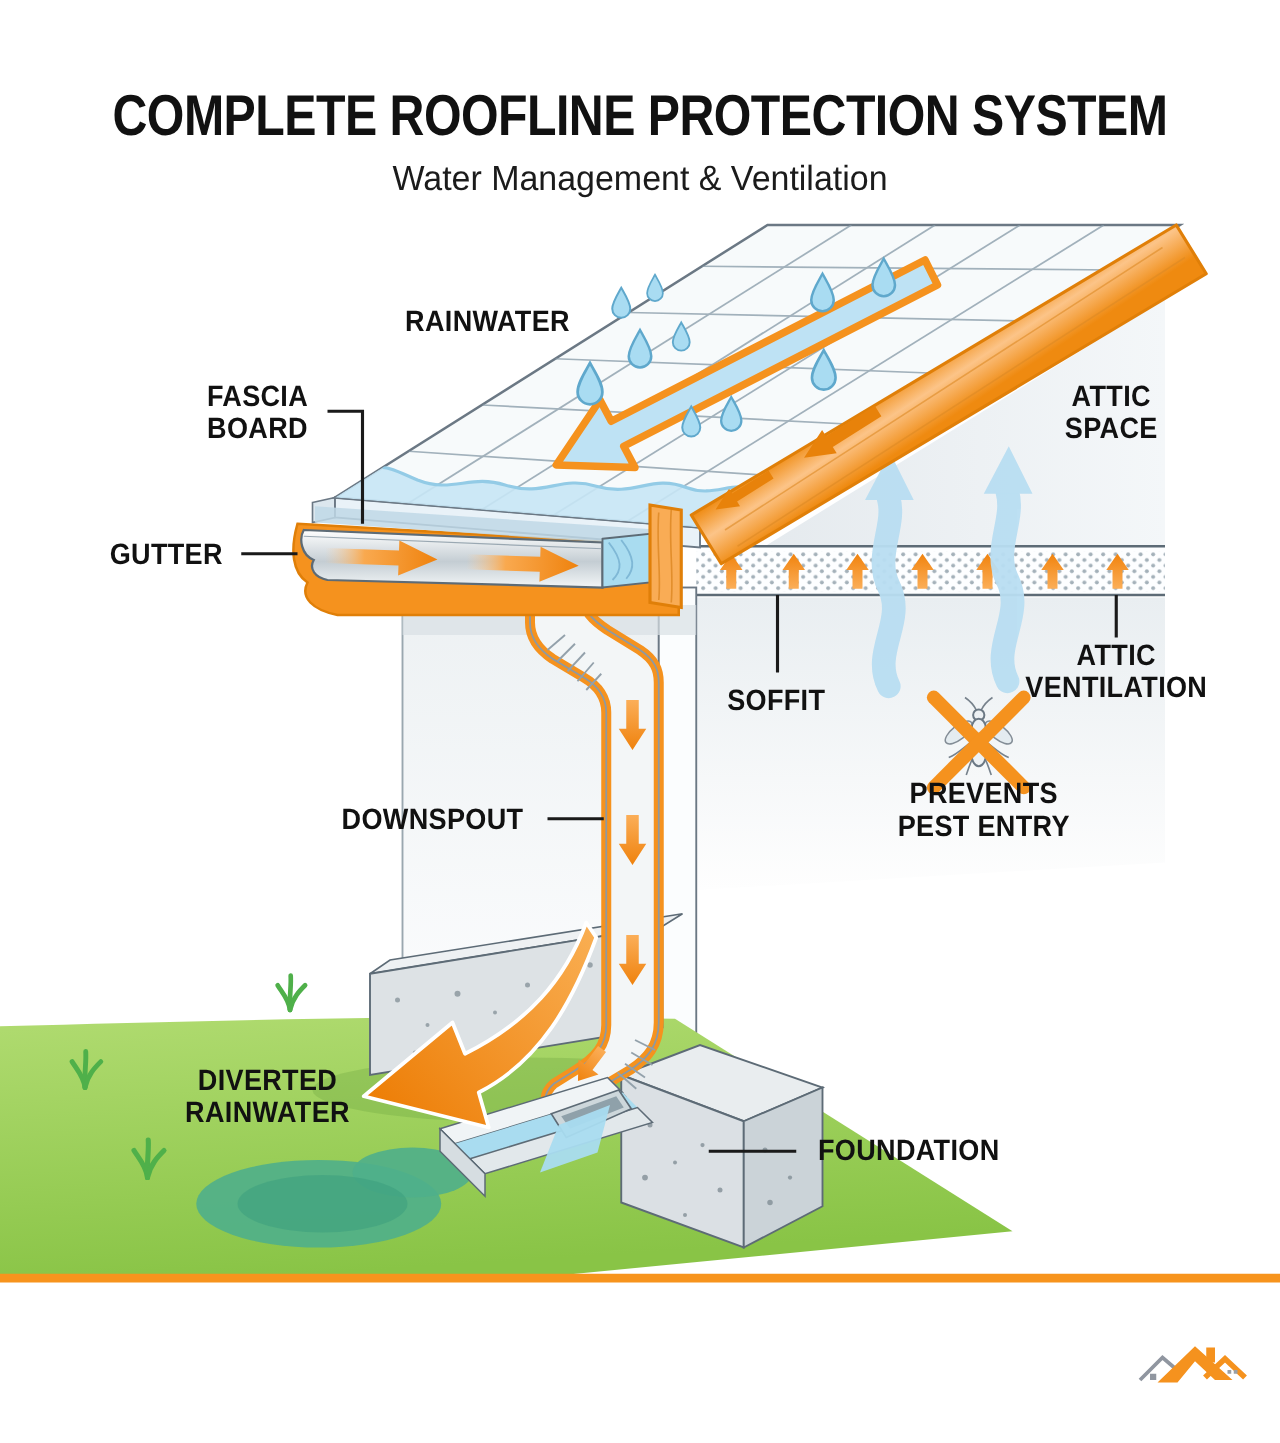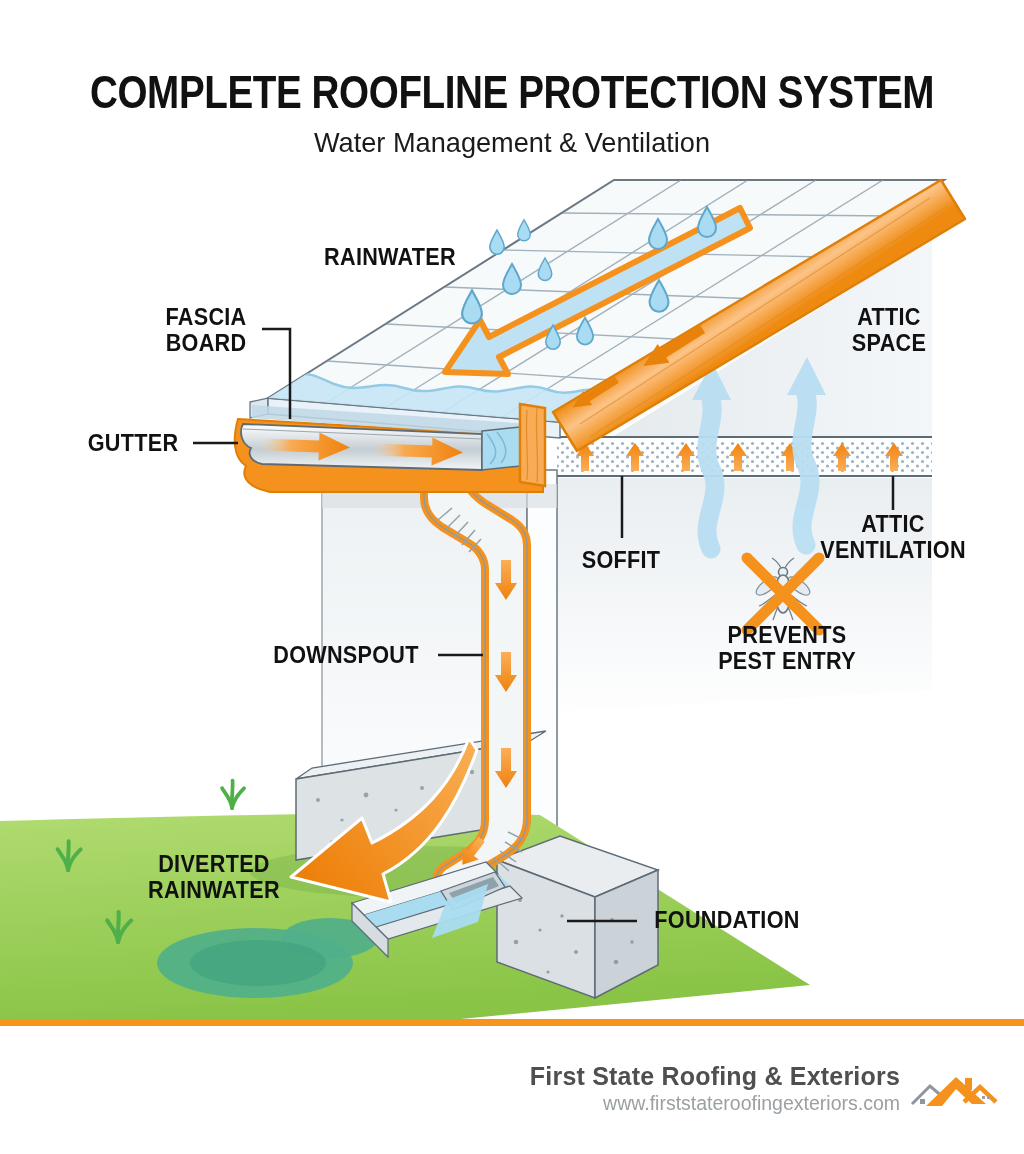--- a/index.html
+++ b/index.html
@@ -382,24 +382,20 @@
 VENTILATION</div>
   <div class="abs dlabel" style="left:787px;top:648px;">PREVENTS
 PEST ENTRY</div>
   <div class="abs dlabel" style="left:346px;top:655px;">DOWNSPOUT</div>
   <div class="abs dlabel" style="left:214px;top:877px;">DIVERTED
 RAINWATER</div>
   <div class="abs dlabel" style="left:727px;top:920px;">FOUNDATION</div>
 
   <div class="abs orange-bar"></div>
 
-  <div class="abs footer-text">
-    <div class="footer-co">First State Roofing &amp; Exteriors</div>
-    <div class="footer-url">www.firststateroofingexteriors.com</div>
-  </div>
 
   <svg class="abs footer-logo" viewBox="0 0 92 52">
     <polyline points="4,40 22,22 36,34" fill="none" stroke="#9096a0" stroke-width="3"></polyline>
     <rect x="12" y="35" width="5" height="5" fill="#9096a0"></rect>
     <rect x="57" y="14" width="7" height="12" fill="#F5921E"></rect>
     <path d="M18,42 L48,13 L78,40 L64,40 L48,25 L34,42 Z" fill="#F5921E"></path>
     <polyline points="56,38 72,23 88,38" fill="none" stroke="#F5921E" stroke-width="4.5"></polyline>
     <g fill="#ffffff">
       <rect x="44" y="31" width="3" height="3"></rect>
         <rect x="49" y="31" width="3" height="3"></rect>

